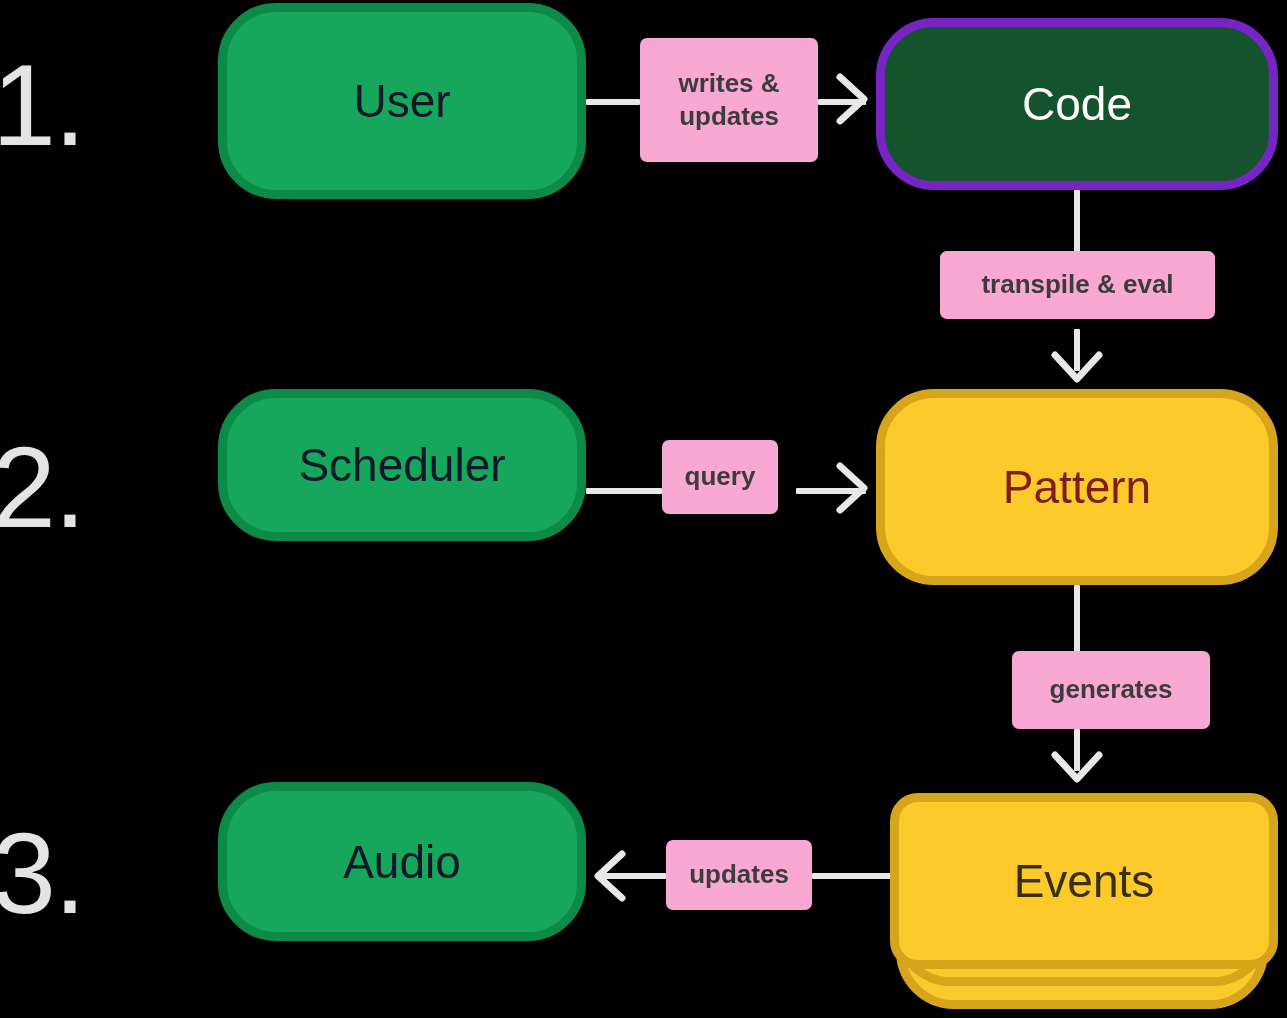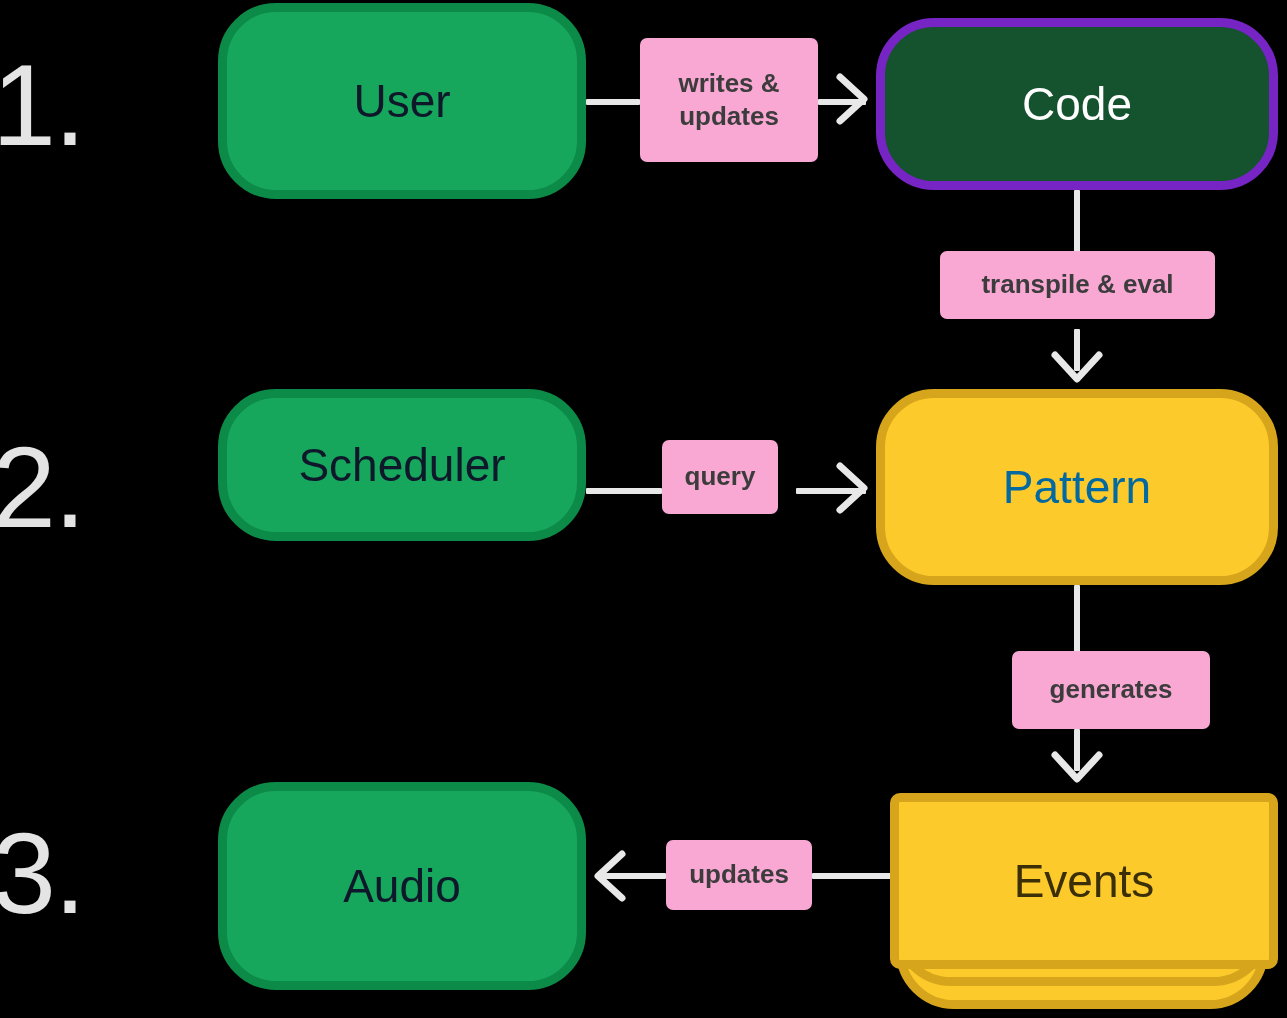--- a/index.html
+++ b/index.html
@@ -52,38 +52,38 @@
     color: #0f172a;
   }
   .node.purple {
     background: #14532d;
     border: 9px solid #7624c4;
     color: #ffffff;
   }
   .node.yellow {
     background: #fcca2a;
     border: 9px solid #d6a51c;
-    color: #0369a1;
+    color: #7f1d1d;
   }
 
   
   .stack {
     position: absolute;
   }
   .stack-layer {
     position: absolute;
     box-sizing: border-box;
     border-radius: 58px;
     background: #fcca2a;
     border: 9px solid #d6a51c;
   }
   .stack-top {
     position: absolute;
     box-sizing: border-box;
-    border-radius: 10px;
+    border-radius: 28px;
     background: #fcca2a;
     border: 9px solid #d6a51c;
     display: flex;
     align-items: center;
     justify-content: center;
     color: #3b2f08;
     font-size: 46px;
     white-space: nowrap;
   }
 
@@ -189,21 +189,21 @@
 
   <div class="edge-label" style="left:976px; top:651px; width:198px; height:78px;margin-left:36px;">generates</div>
 
   <div class="line-v" style="left:1074px; top:729px; height:42px;"></div>
   <div class="arrowhead" style="left:1077px; top:745px;">
     <svg width="56" height="46" viewBox="0 0 56 46" style="position:absolute; left:-28px; top:0;">
       <path d="M6 10 L28 34 L50 10" fill="none" stroke="#e8e8e8" stroke-width="7" stroke-linecap="round" stroke-linejoin="round"></path>
     </svg>
   </div>
 
-  <div class="node green" style="left:218px; top:782px; width:368px; height:208px;">
+  <div class="node green" style="left:218px; top:782px; width:368px; height:159px;">
     <span>Audio</span>
   </div>
 
   <div class="arrowhead" style="left:600px; top:876px;">
     <svg width="46" height="56" viewBox="0 0 46 56" style="position:absolute; left:-12px; top:-28px;">
       <path d="M34 6 L10 28 L34 50" fill="none" stroke="#e8e8e8" stroke-width="7" stroke-linecap="round" stroke-linejoin="round"></path>
     </svg>
   </div>
   <div class="line-h" style="left:602px; top:873px; width:64px;"></div>
 

